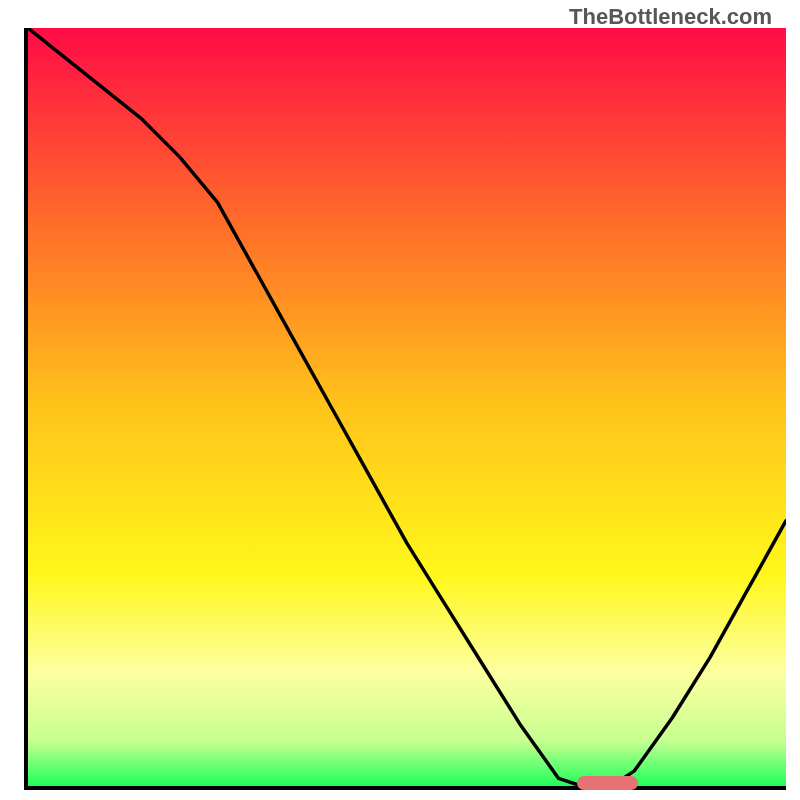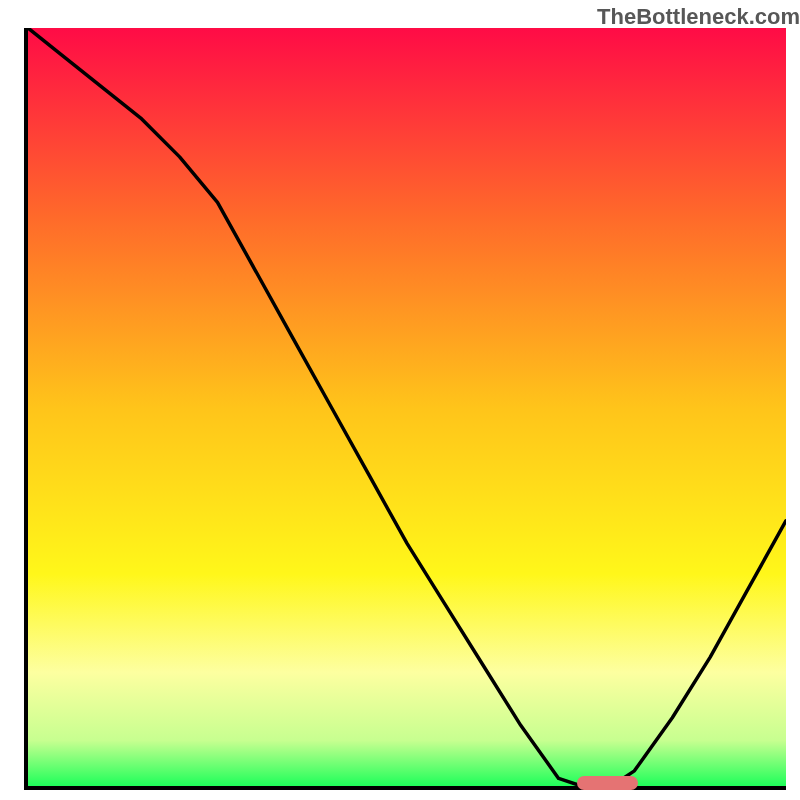--- a/index.html
+++ b/index.html
@@ -7,21 +7,21 @@
     width: 800px;
     height: 800px;
     background: #ffffff;
     font-family: Arial, sans-serif;
     position: relative;
     overflow: hidden;
   }
   .watermark {
     position: absolute;
     top: 4px;
-    right: 0;
+    right: 28px;
     font-size: 22px;
     font-weight: bold;
     color: #575757;
     z-index: 10;
   }
   .chart-area {
     position: absolute;
     left: 24px;
     top: 28px;
     width: 762px;

